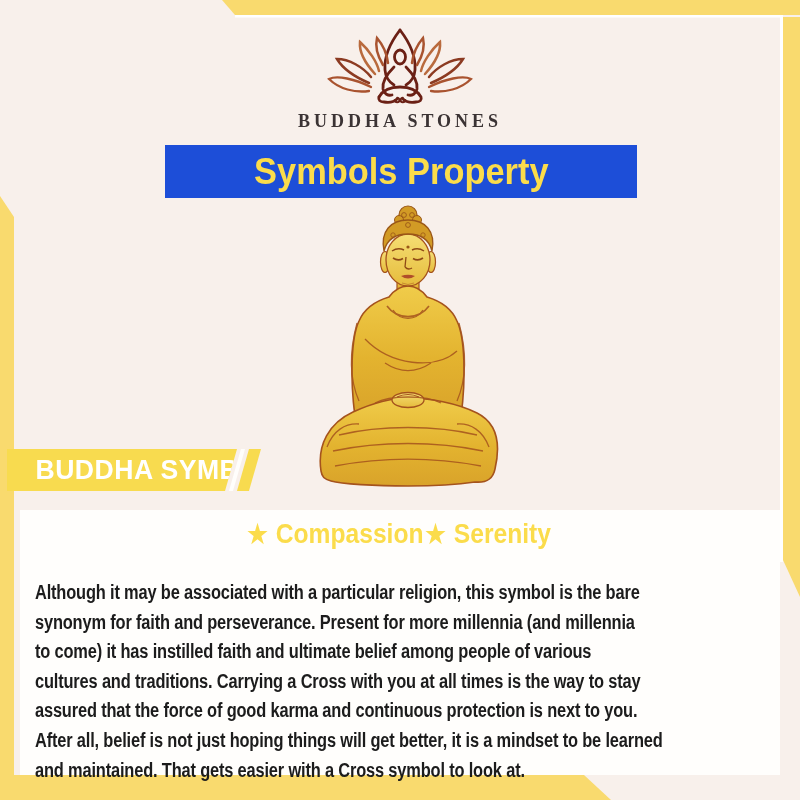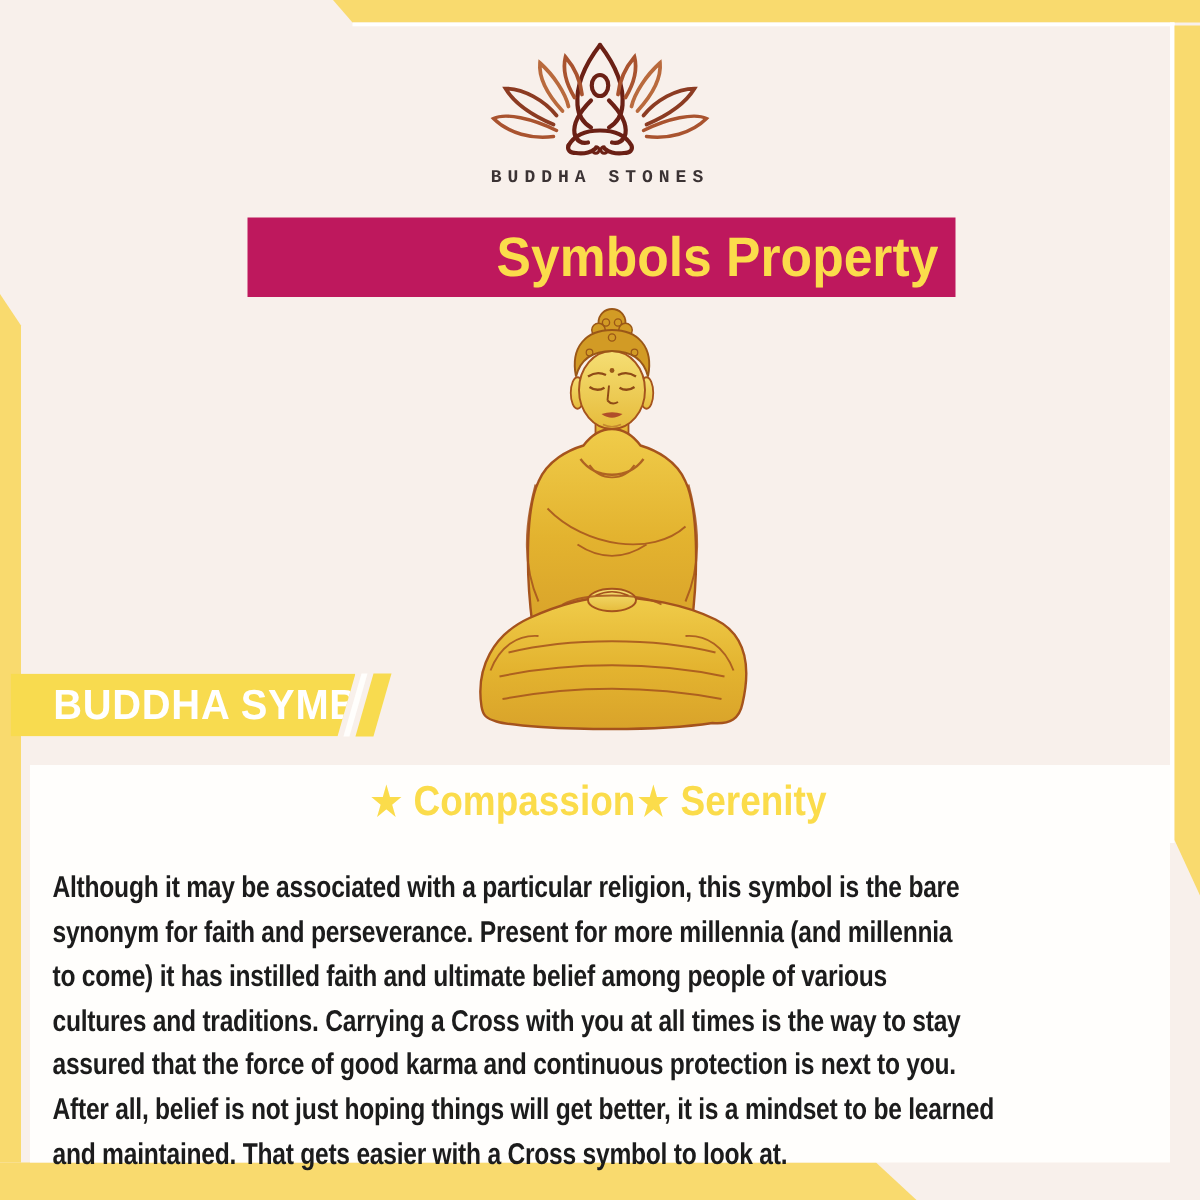--- a/index.html
+++ b/index.html
@@ -8,27 +8,27 @@
     font-family:"Liberation Sans",sans-serif;
     background:var(--background-cream,#F8F0EB);
   }
   .abs{position:absolute;}
   
   #bg-layer{left:0;top:0;width:800px;height:800px;z-index:0;}
   
   #lotus-logo{left:325px;top:27px;width:150px;height:85px;z-index:2;}
   #brand-name{
     left:0;top:111px;width:800px;text-align:center;z-index:2;
-    font-family:Liberation Mono, monospace;font-size:12px;font-weight:600;
+    font-family:Liberation Serif, serif;font-size:18px;font-weight:600;
     letter-spacing:4px;color:#3B3334;
   }
   
   #title-banner{
-    left:165px;top:145px;width:472px;height:53px;background:#be185d;z-index:2;
-    display:flex;align-items:center;justify-content:flex-end;
+    left:165px;top:145px;width:472px;height:53px;background:#1d4ed8;z-index:2;
+    display:flex;align-items:center;justify-content:center;
   }
   #page-title{
     font-size:37px;font-weight:bold;color:var(--accent-yellow-text,#FBDC4B);
     transform:scaleX(.93);white-space:nowrap;
   }
   
   #buddha-wrap{left:305px;top:203px;width:200px;height:290px;z-index:2;}
   
   #badge{left:7px;top:449px;width:260px;height:42px;z-index:3;}
   #badge-main{

